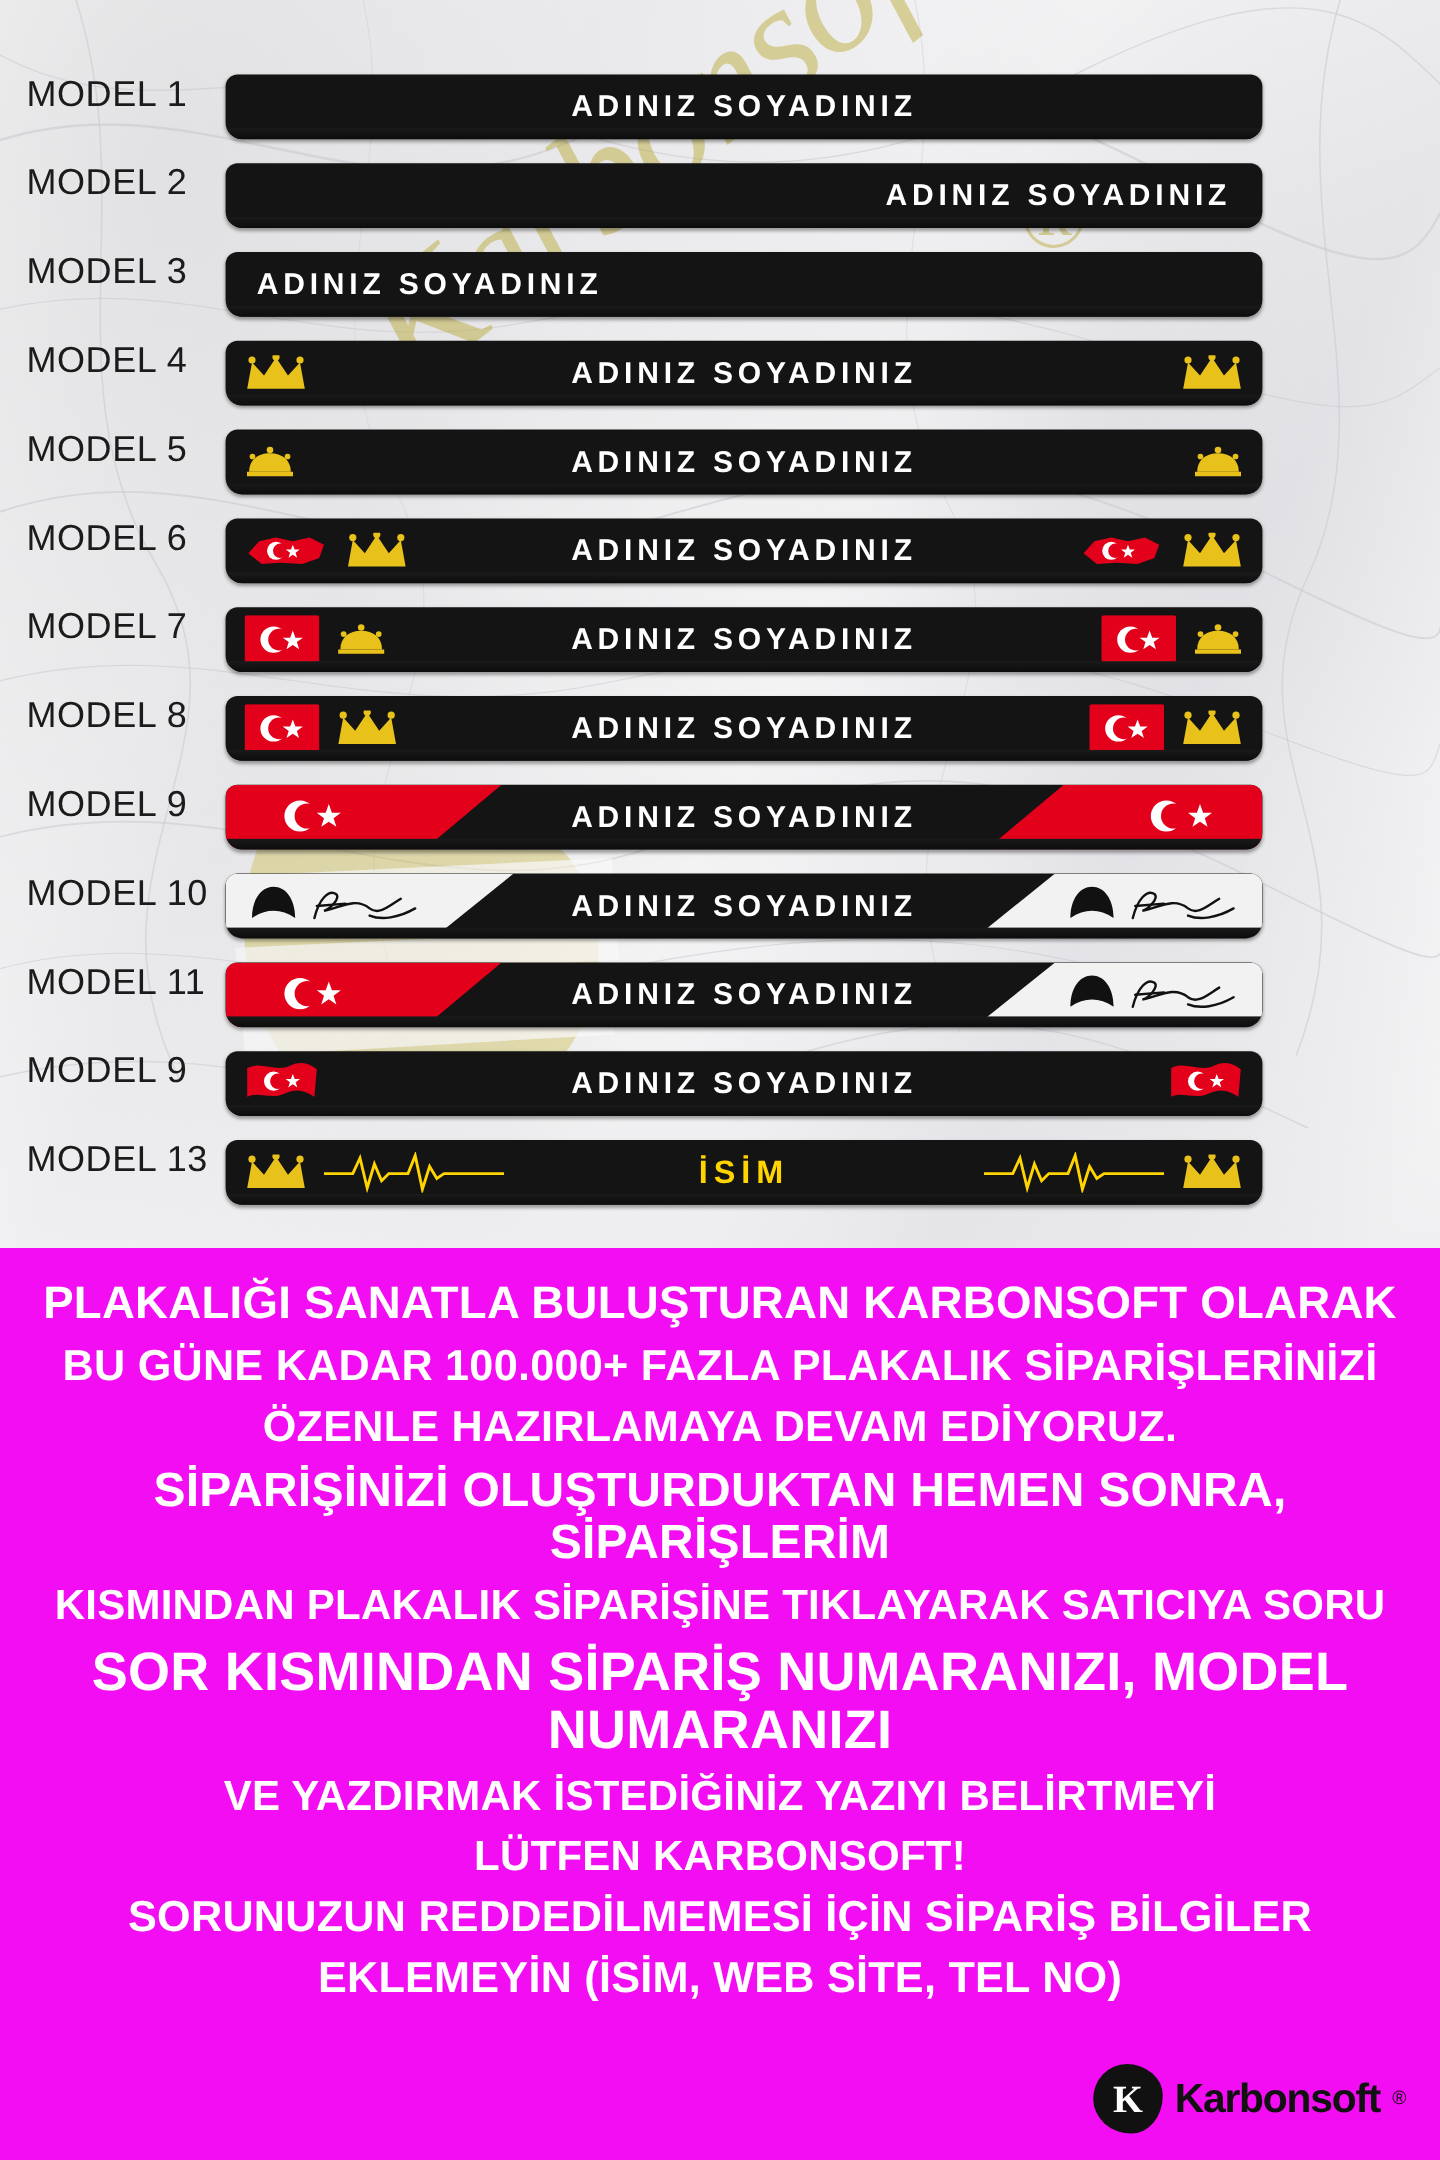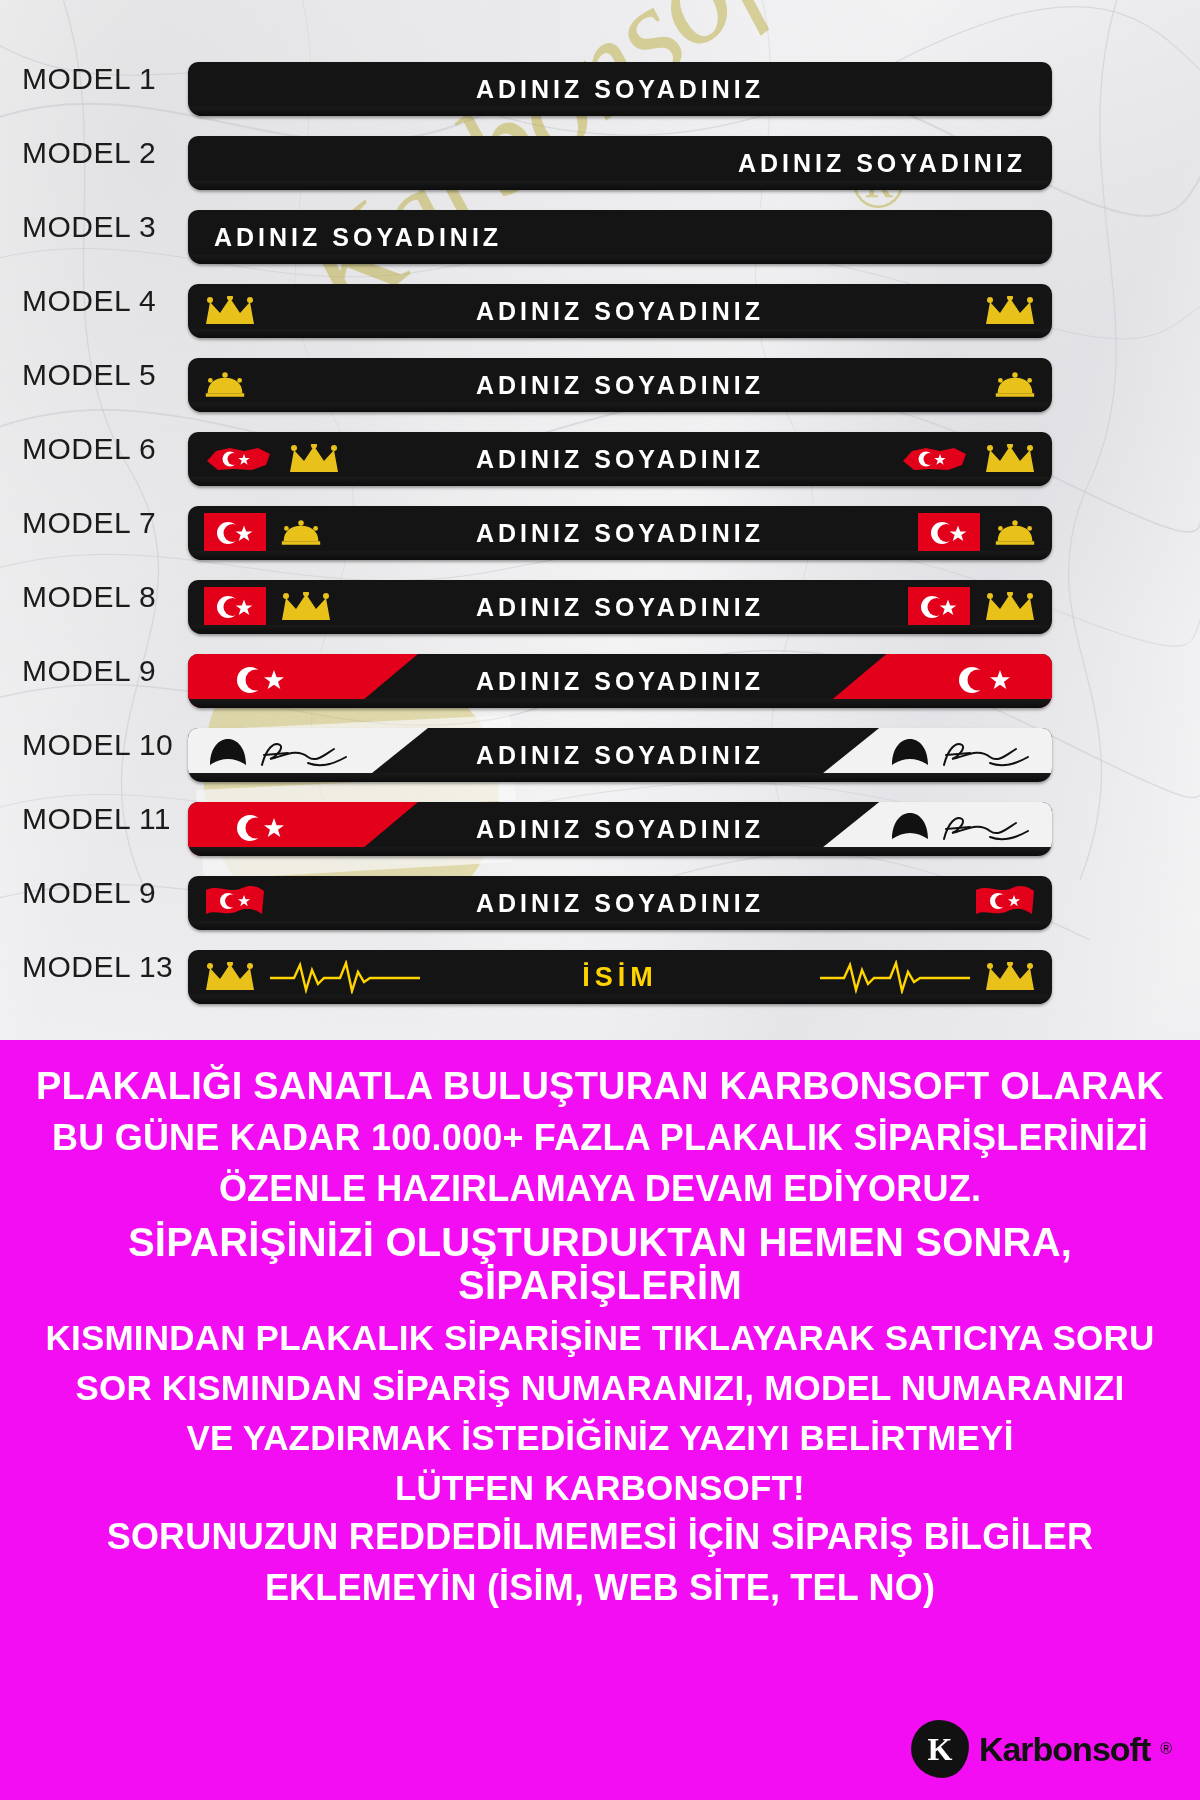--- a/index.html
+++ b/index.html
@@ -170,21 +170,21 @@
     font-weight:700;
     font-family:"Liberation Sans", sans-serif;
     line-height:1.08;
     letter-spacing:.2px;
   }
   .p1{font-size:38px;}
   .p2{font-size:36px;}
   .p3{font-size:36px;}
   .p4{font-size:40px;}
   .p5{font-size:35px;}
-  .p6{font-size:35px;}
+  .p6{font-size:45px;}
   .p7{font-size:35px;}
   .p8{font-size:35px;}
   .p9{font-size:36px;}
   .p10{font-size:36px;}
   .promo-logo{
     position:absolute;
     right:28px;bottom:22px;
     display:flex;align-items:center;gap:10px;
   }
   .promo-logo .splat{

